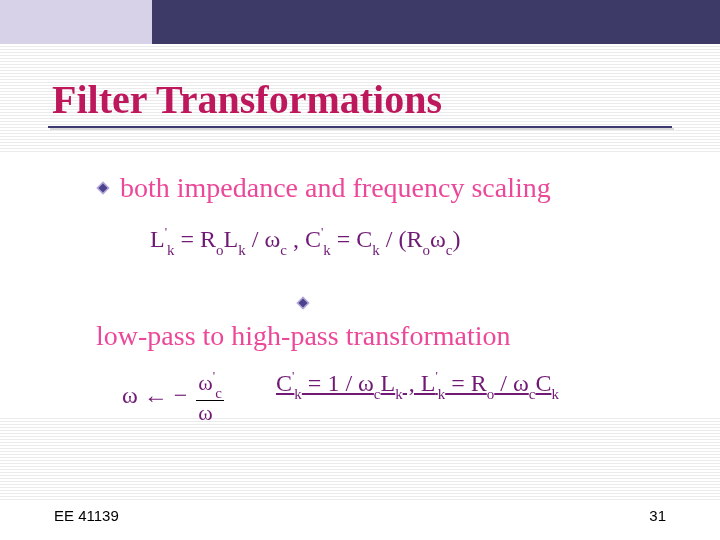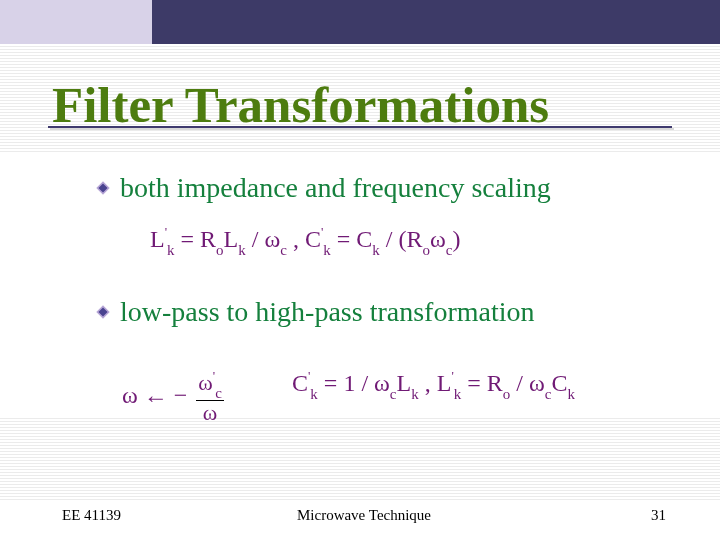--- a/index.html
+++ b/index.html
@@ -25,80 +25,79 @@
   .hatched {
     position: absolute;
     left: 0; right: 0;
     background-image: repeating-linear-gradient(0deg, rgba(0,0,0,0.08) 0 1px, transparent 1px 3px);
   }
   .hatch1 { top: 44px; height: 108px; }
   .hatch2 { top: 418px; height: 82px; }
   .title {
     position: absolute;
     top: 76px; left: 52px;
-    font-size: 51px;
+    font-size: 40px;
     font-weight: bold;
-    color: #4d7c0f;
+    color: #be185d;
   }
   .underline {
     position: absolute;
     top: 126px; left: 48px; width: 624px; height: 2px;
     background: #3f3a6e;
   }
   .shadow-line {
     position: absolute;
     top: 128px; left: 50px; width: 624px; height: 2px;
     background: rgba(0,0,0,0.15);
   }
   .bullet-row {
     position: absolute;
     left: 96px;
     display: flex;
     align-items: center;
     gap: 10px;
   }
   .b1 { top: 172px; }
-  .b2 { top: 296px; }
+  .b2 { top: 296px; flex-direction: column; }
   .bullet-icon { width: 14px; height: 14px; flex: 0 0 14px; }
   .bullet-text {
     font-size: 28px;
-    color: #15803d;
+    color: #ec4899;
   }
   .eq {
     position: absolute;
     font-family: 'Times New Roman', serif;
     font-size: 24px;
     color: #701a75;
     white-space: nowrap;
   }
   .eq1 { top: 226px; left: 150px; }
   .eq2a { top: 370px; left: 122px; }
-  .eq2b { top: 370px; left: 292px; }
+  .eq2b { top: 370px; left: 276px; text-decoration: underline; }
   .sub { font-size: 15px; vertical-align: sub; position: relative; top: 2px; }
   .sup { font-size: 13px; vertical-align: super; position: relative; top: -2px; }
   .frac {
     display: inline-flex;
     flex-direction: column;
-    align-items: center;
+    align-items: flex-start;
     vertical-align: middle;
     line-height: 1;
     margin: 0 3px;
   }
   .frac .num, .frac .den { padding: 1px 2px; font-size: 22px; }
   .frac .bar { width: 100%; height: 1.5px; background: #000; }
   .footer {
     position: absolute;
     bottom: 16px; left: 0; right: 0;
     display: flex;
     justify-content: space-between;
     padding: 0 54px 0 54px;
-    font-family: Liberation Serif, serif;
+    font-family: Liberation Sans, sans-serif;
     font-size: 15px;
     color: #000;
-    margin-left: 8px;
   }
   .footer .center { position: absolute; left: 50%; transform: translateX(-50%); }
 </style>
 </head>
 <body>
 
 <div class="top-band">
   <div class="light"></div>
   <div class="dark"></div>
 </div>
@@ -132,15 +131,14 @@
     <span class="num">ω<span class="sup">'</span><span class="sub">c</span></span>
     <span class="bar"></span>
     <span class="den">ω</span>
   </span>
 </div>
 
 <div class="eq eq2b">C<span class="sup">'</span><span class="sub">k</span> = 1 / ω<span class="sub">c</span>L<span class="sub">k</span> , L<span class="sup">'</span><span class="sub">k</span> = R<span class="sub">o</span> / ω<span class="sub">c</span>C<span class="sub">k</span></div>
 
 <div class="footer">
   <span>EE 41139</span>
-  <span class="center">Microwave Technique</span>
   <span>31</span>
 </div>
 
 </body></html>

